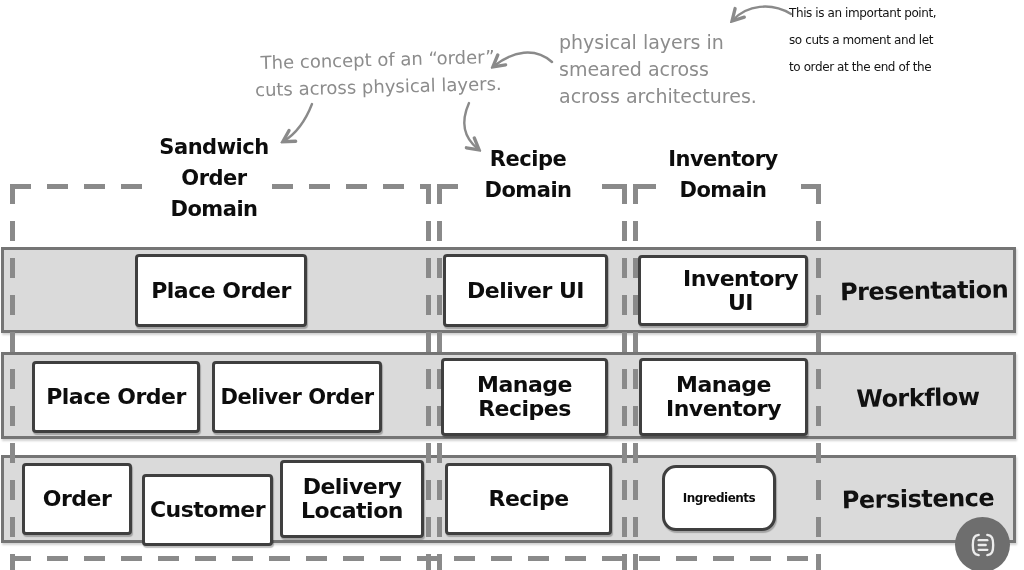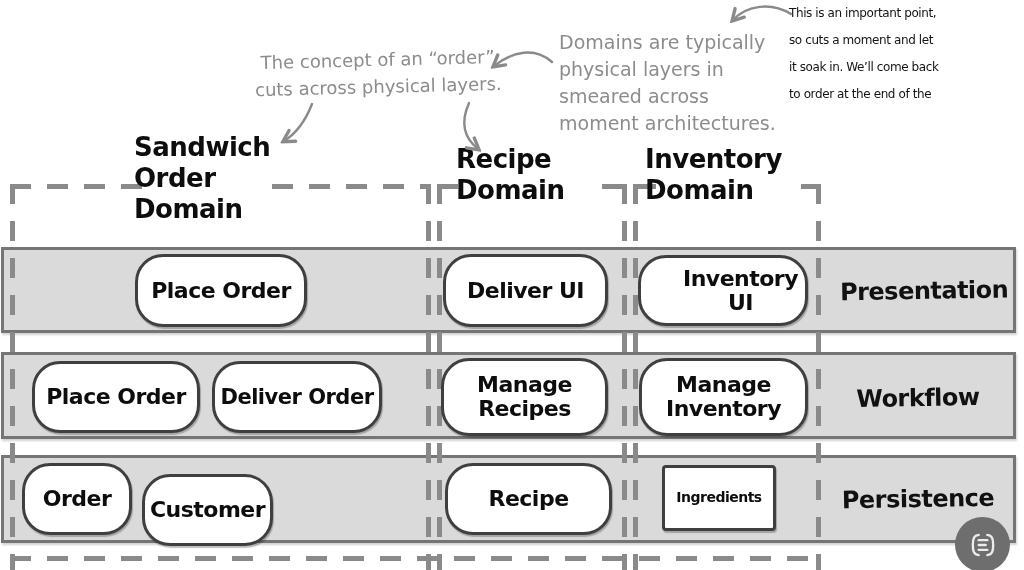--- a/index.html
+++ b/index.html
@@ -26,31 +26,31 @@
     background:repeating-linear-gradient(to bottom,#8a8a8a 0 20px,transparent 20px 37px);
   }
   .hline{
     position:absolute;height:5px;top:184px;z-index:2;
     background:repeating-linear-gradient(to right,#8a8a8a 0 21px,transparent 21px 37px);
   }
   .hline.bottom{top:556px;}
   .hstub{position:absolute;height:5px;top:184px;background:#8a8a8a;z-index:2;}
   
   .domain-header{
-    position:absolute;z-index:3;text-align:left;font-weight:bold;color:#0d0d0d;
-    font-size:26px;line-height:31px;letter-spacing:-0.5px;
+    position:absolute;z-index:3;text-align:center;font-weight:bold;color:#0d0d0d;
+    font-size:21px;line-height:31px;letter-spacing:-0.5px;
   }
   
   .dbox{
-    position:absolute;z-index:3;background:#fff;border:3px solid #3f3f3f;border-radius:28px;
+    position:absolute;z-index:3;background:#fff;border:3px solid #3f3f3f;border-radius:4px;
     box-sizing:border-box;display:flex;align-items:center;justify-content:center;
     text-align:center;font-weight:bold;font-size:22px;color:#0d0d0d;line-height:1.08;
     white-space:pre-line;letter-spacing:-0.5px;box-shadow:1px 2px 1px rgba(0,0,0,0.25);
   }
-  .dbox.small{font-size:14px;border-radius:4px;text-align:right;}
+  .dbox.small{font-size:12px;border-radius:14px;text-align:right;}
   
   .note{position:absolute;z-index:4;line-height:27px;}
   .note div{white-space:nowrap;}
   .note.gray{color:#8c8c8c;font-size:18px;}
   .note.black{color:#141414;font-size:12px;letter-spacing:-0.4px;}
   .note.centered{text-align:center;}
   
   .arrows{position:absolute;left:0;top:0;z-index:5;pointer-events:none;}
   .arrows path{stroke:#8a8a8a;stroke-width:2.4;fill:none;stroke-linecap:round;}
   
@@ -102,45 +102,45 @@
   <div class="domain-header" style="left:645px;top:144px;width:156px;">
     <div>Inventory</div>
     <div>Domain</div>
   </div>
 
   <div class="note gray centered" style="left:248px;top:46px;width:260px;transform:rotate(-1.5deg);">
     <div>The concept of an “order”</div>
     <div>cuts across physical layers.</div>
   </div>
   <div class="note gray" style="left:559px;top:29px;width:228px;font-size:19px;">
-    <div>Domains are typically</div>
     <div>physical layers in</div>
     <div>smeared across</div>
-    <div>moment architectures.</div>
+    <div>across architectures.</div>
   </div>
   <div class="note black" style="left:789px;top:0px;width:233px;">
     <div>This is an important point,</div>
     <div>so cuts a moment and let</div>
-    <div>it soak in. We’ll come back</div>
     <div>to order at the end of the</div>
   </div>
 
   <div class="dbox" style="left:135px;top:254px;width:172px;height:73px;">Place Order</div>
   <div class="dbox" style="left:443px;top:254px;width:165px;height:73px;">Deliver UI</div>
   <div class="dbox" style="left:638px;top:255px;width:170px;height:71px;padding-left:35px;">Inventory UI</div>
 
   <div class="dbox" style="left:32px;top:361px;width:168px;height:72px;">Place Order</div>
   <div class="dbox" style="left:212px;top:361px;width:170px;height:72px;font-size:21px;">Deliver Order</div>
   <div class="dbox" style="left:441px;top:358px;width:167px;height:78px;">Manage
 Recipes</div>
   <div class="dbox" style="left:639px;top:358px;width:169px;height:78px;">Manage
 Inventory</div>
 
   <div class="dbox" style="left:22px;top:463px;width:110px;height:72px;">Order</div>
   <div class="dbox" style="left:142px;top:474px;width:131px;height:72px;">Customer</div>
+  <div class="dbox" style="left:280px;top:460px;width:144px;height:78px;">Delivery
+Location</div>
   <div class="dbox" style="left:445px;top:463px;width:167px;height:72px;">Recipe</div>
   <div class="dbox small" style="left:662px;top:465px;width:114px;height:66px;">Ingredients</div>
 
   <svg class="arrows" width="1024" height="570" viewBox="0 0 1024 570">
     <defs>
       <marker id="ah" viewBox="0 0 12 12" refX="9" refY="6" markerWidth="7" markerHeight="7" orient="auto">
         <path d="M2,1.5 L10,6 L2,10.5" fill="none" stroke="#8a8a8a" stroke-width="2"></path>
       </marker>
     </defs>
     <path d="M312,104 C305,122 297,133 284,141" marker-end="url(#ah)"></path>

